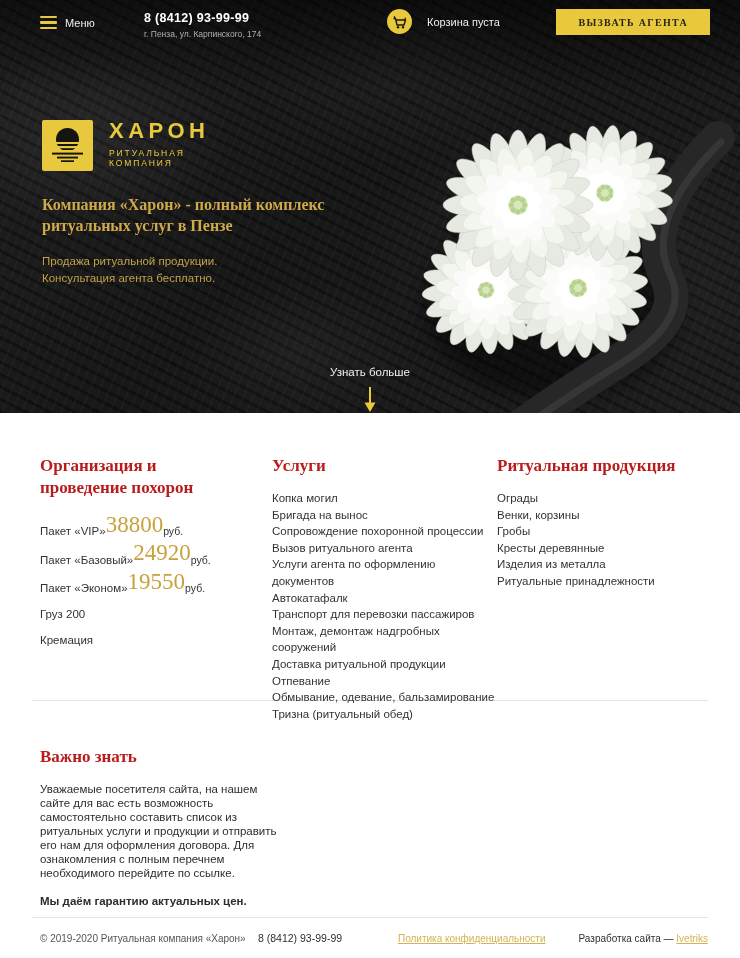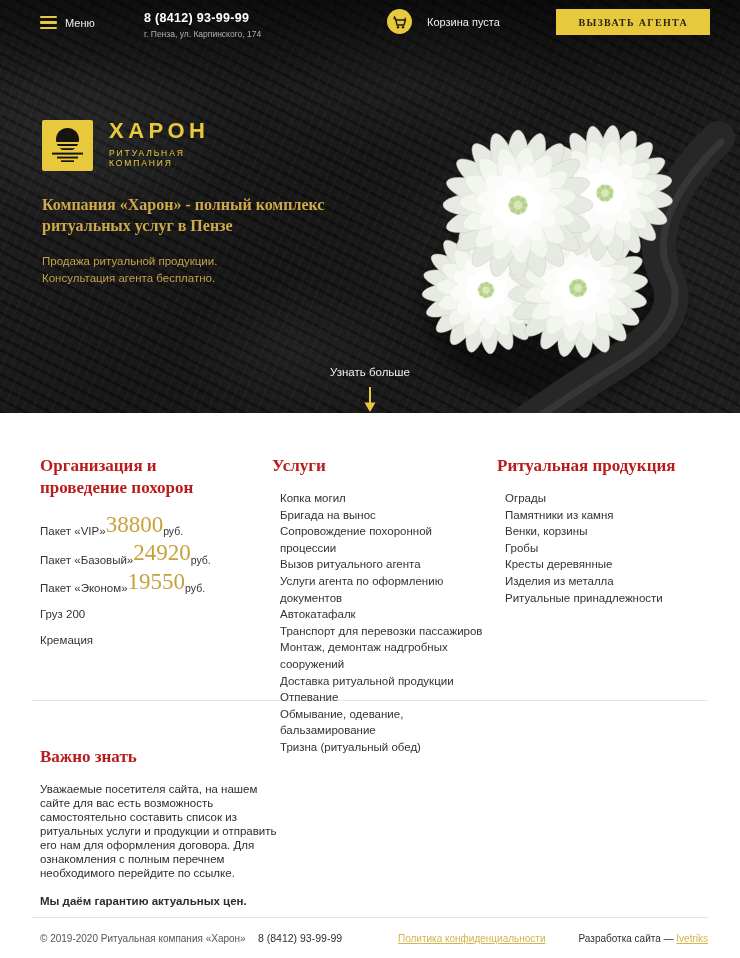--- a/index.html
+++ b/index.html
@@ -77,21 +77,21 @@
   .col-1{width:232px}
   .col-1 .col-h{width:205px}
   .col-2{width:225px}
   .col-3{flex:1}
   .packages{margin-top:12px}
   .package-row{display:flex;align-items:flex-end;margin-bottom:3px}
   .package-label{font-size:11.5px;color:#333;cursor:pointer}
   .package-price{font-family:"Liberation Serif",serif;font-size:23px;color:var(--price);line-height:1.1}
   .package-cur{font-size:10.5px;color:#333}
   .extra-item{font-size:11.5px;color:#333;margin-top:14px;cursor:pointer}
-  .plain-list{margin:8px;padding:0;list-style:none}
+  .plain-list{margin:0;padding:0;list-style:none}
   .plain-list li{font-size:11.5px;line-height:16.6px;color:#333;cursor:pointer}
 
   .divider{border:none;border-top:1px solid #e4e4e4;margin:0 32px}
 
   
   .notice{height:216px;padding:29px 40px 0}
   .notice p{width:240px;margin:14px 0 0;font-size:11.5px;line-height:14px;color:#2d2d2d}
   .guarantee{font-weight:bold;color:#1c1c1c}
 
   
@@ -502,21 +502,20 @@
           <li>Обмывание, одевание, бальзамирование</li>
           <li>Тризна (ритуальный обед)</li>
         </ul>
     </div>
 
     <div class="col-3">
       <h2 class="col-h">Ритуальная продукция</h2>
       <ul class="plain-list">
 
       <li>Ограды</li>
-          <li>Памятники из камня</li>
           <li>Венки, корзины</li>
           <li>Гробы</li>
           <li>Кресты деревянные</li>
           <li>Изделия из металла</li>
           <li>Ритуальные принадлежности</li>
         </ul>
     </div>
   </section>
 
   <hr class="divider">

